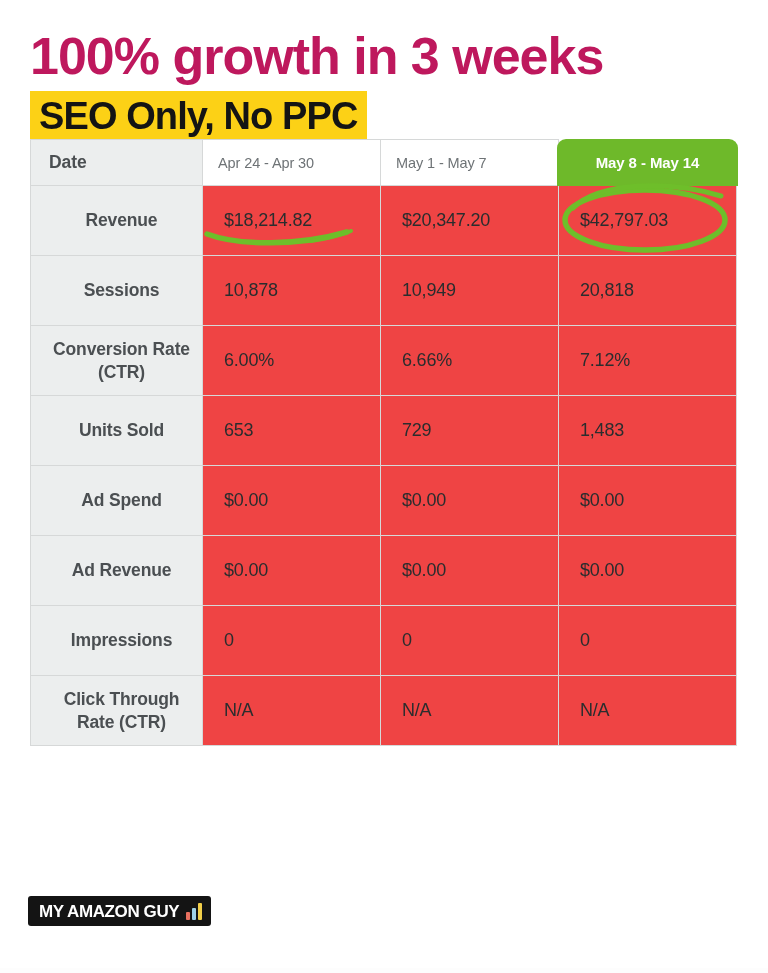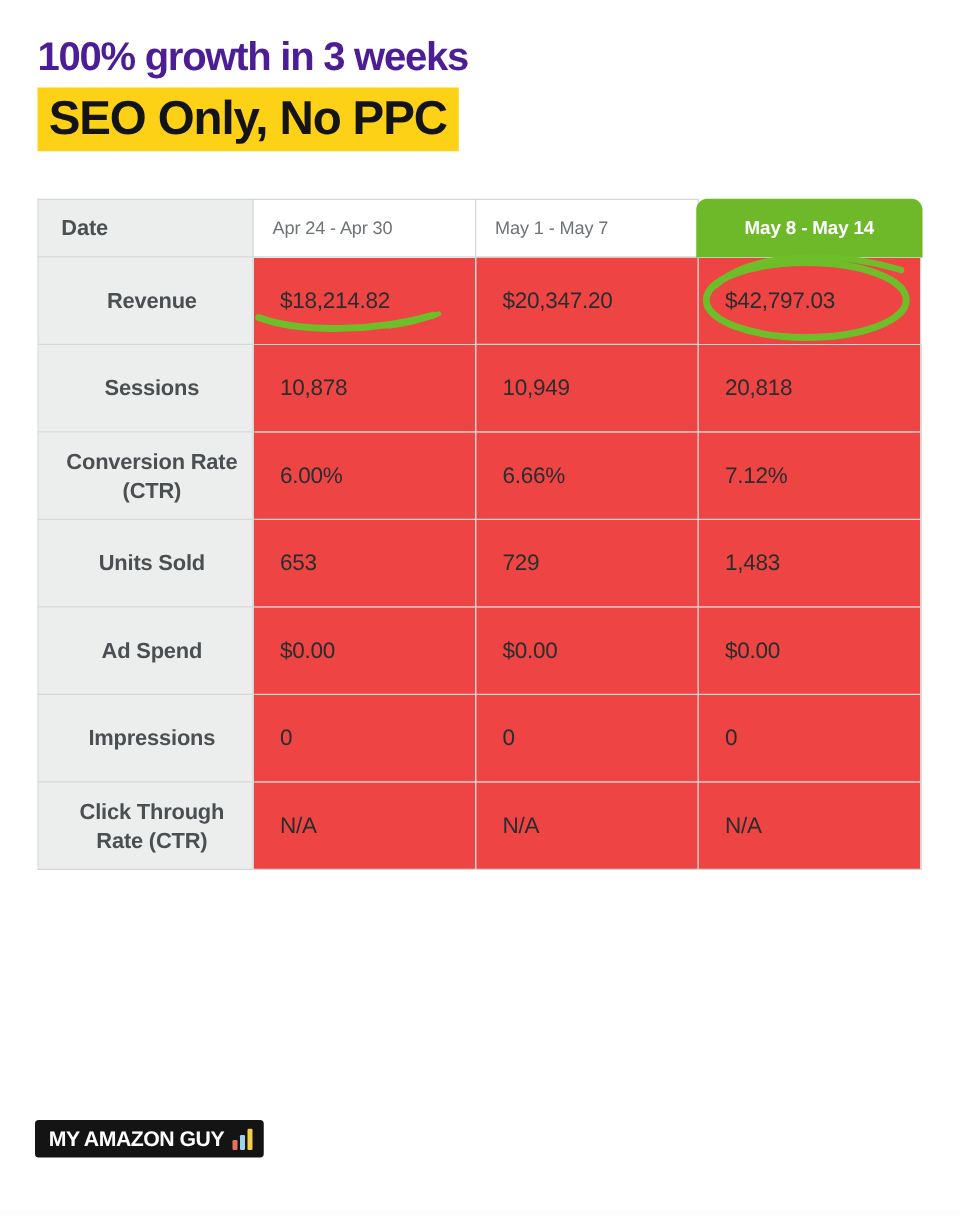--- a/index.html
+++ b/index.html
@@ -22,24 +22,24 @@
 
   
   .headline-wrap {
     position: absolute;
     left: 30px;
     top: 28px;
     width: 708px;
   }
 
   .headline-main {
-    font-size: 32px;
+    font-size: 52px;
     font-weight: 700;
     letter-spacing: -1.0px;
-    color: #4c1d95;
+    color: #be185d;
     line-height: 1.08;
     white-space: nowrap;
   }
 
   .headline-sub-row {
     margin-top: 7px;
     display: block;
   }
 
   .headline-sub {
@@ -60,21 +60,20 @@
     left: 30px;
     top: 139px;
     width: 706px;
   }
 
   table.metrics {
     width: 706px;
     border-collapse: collapse;
     table-layout: fixed;
     background: #ffffff;
-    margin-top: 20px;
   }
 
   table.metrics col.c-label { width: 172px; }
   table.metrics col.c-data  { width: 178px; }
 
   table.metrics th,
   table.metrics td {
     border: 1px solid #d6d8d8;
     vertical-align: middle;
   }
@@ -281,20 +280,26 @@
           <td class="row-value">1,483</td>
         </tr>
 
         <tr class="data-row">
           <td class="row-label">Ad Spend</td>
           <td class="row-value">$0.00</td>
           <td class="row-value">$0.00</td>
           <td class="row-value">$0.00</td>
         </tr>
 
+        <tr class="data-row">
+          <td class="row-label">Ad Revenue</td>
+          <td class="row-value">$0.00</td>
+          <td class="row-value">$0.00</td>
+          <td class="row-value">$0.00</td>
+        </tr>
 
         <tr class="data-row">
           <td class="row-label">Impressions</td>
           <td class="row-value">0</td>
           <td class="row-value">0</td>
           <td class="row-value">0</td>
         </tr>
 
         <tr class="data-row">
           <td class="row-label">Click Through Rate (CTR)</td>

